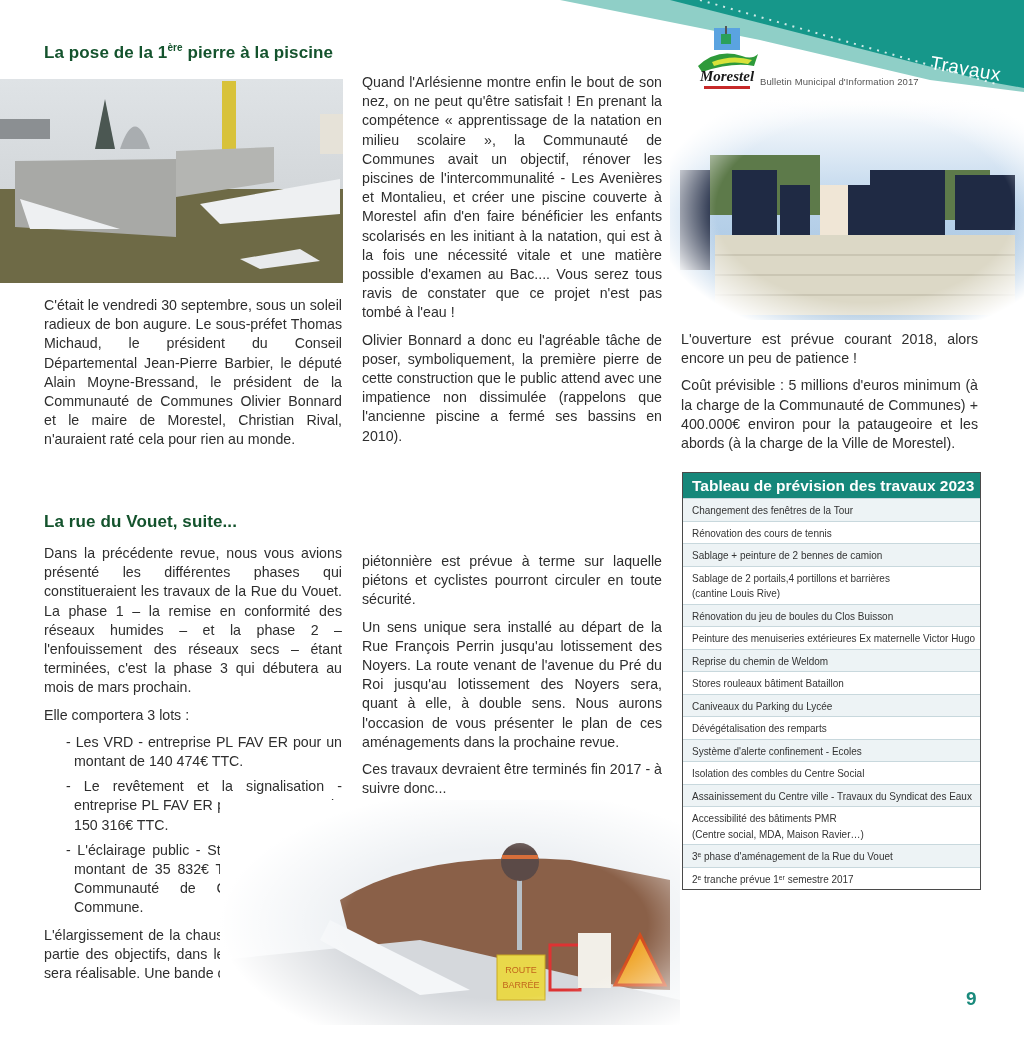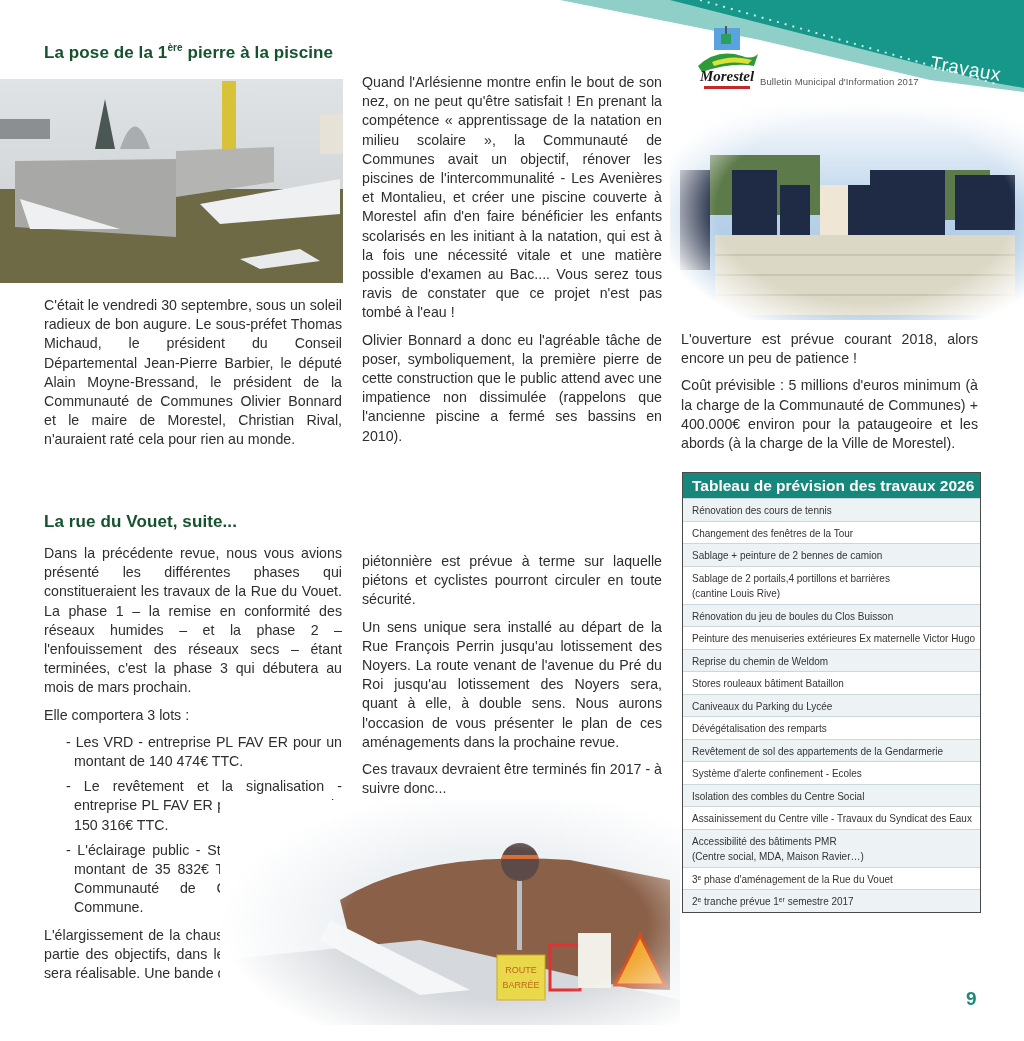--- a/index.html
+++ b/index.html
@@ -160,27 +160,27 @@
   </svg>
 </div>
 
 <div class="body-text" style="left:362px; top:552px; width:300px;">
   <p>piétonnière est prévue à terme sur laquelle piétons et cyclistes pourront circuler en toute sécurité.</p>
   <p>Un sens unique sera installé au départ de la Rue François Perrin jusqu'au lotissement des Noyers. La route venant de l'avenue du Pré du Roi jusqu'au lotissement des Noyers sera, quant à elle, à double sens. Nous aurons l'occasion de vous présenter le plan de ces aménagements dans la prochaine revue.</p>
   <p>Ces travaux devraient être terminés fin 2017 - à suivre donc...</p>
 </div>
 
 <div class="table-box">
-  <div class="table-head">Tableau de prévision des travaux 2026</div>
+  <div class="table-head">Tableau de prévision des travaux 2023</div>
   <div id="table-rows">
       <div class="table-row">
+        <div><span class="t">Changement des fenêtres de la Tour</span></div>
+      </div>
+      <div class="table-row">
         <div><span class="t">Rénovation des cours de tennis</span></div>
-      </div>
-      <div class="table-row">
-        <div><span class="t">Changement des fenêtres de la Tour</span></div>
       </div>
       <div class="table-row">
         <div><span class="t">Sablage + peinture de 2 bennes de camion</span></div>
       </div>
       <div class="table-row">
         <div><span class="t">Sablage de 2 portails,4 portillons et barrières</span></div>
         <div><span class="t">(cantine Louis Rive)</span></div>
       </div>
       <div class="table-row">
         <div><span class="t">Rénovation du jeu de boules du Clos Buisson</span></div>
@@ -194,23 +194,20 @@
       <div class="table-row">
         <div><span class="t">Stores rouleaux bâtiment Bataillon</span></div>
       </div>
       <div class="table-row">
         <div><span class="t">Caniveaux du Parking du Lycée</span></div>
       </div>
       <div class="table-row">
         <div><span class="t">Dévégétalisation des remparts</span></div>
       </div>
       <div class="table-row">
-        <div><span class="t">Revêtement de sol des appartements de la Gendarmerie</span></div>
-      </div>
-      <div class="table-row">
         <div><span class="t">Système d'alerte confinement - Ecoles</span></div>
       </div>
       <div class="table-row">
         <div><span class="t">Isolation des combles du Centre Social</span></div>
       </div>
       <div class="table-row">
         <div><span class="t">Assainissement du Centre ville - Travaux du Syndicat des Eaux</span></div>
       </div>
       <div class="table-row">
         <div><span class="t">Accessibilité des bâtiments PMR</span></div>

